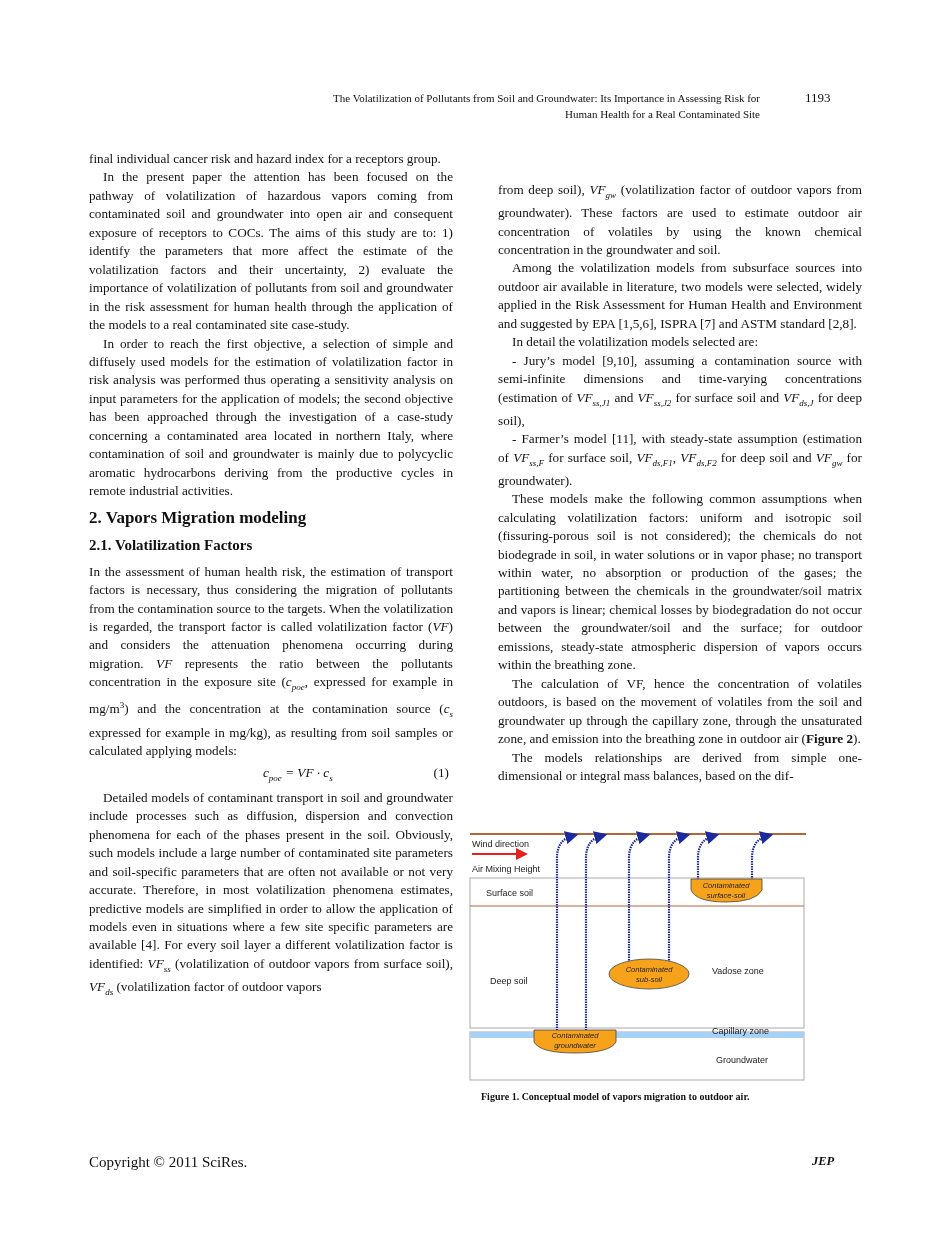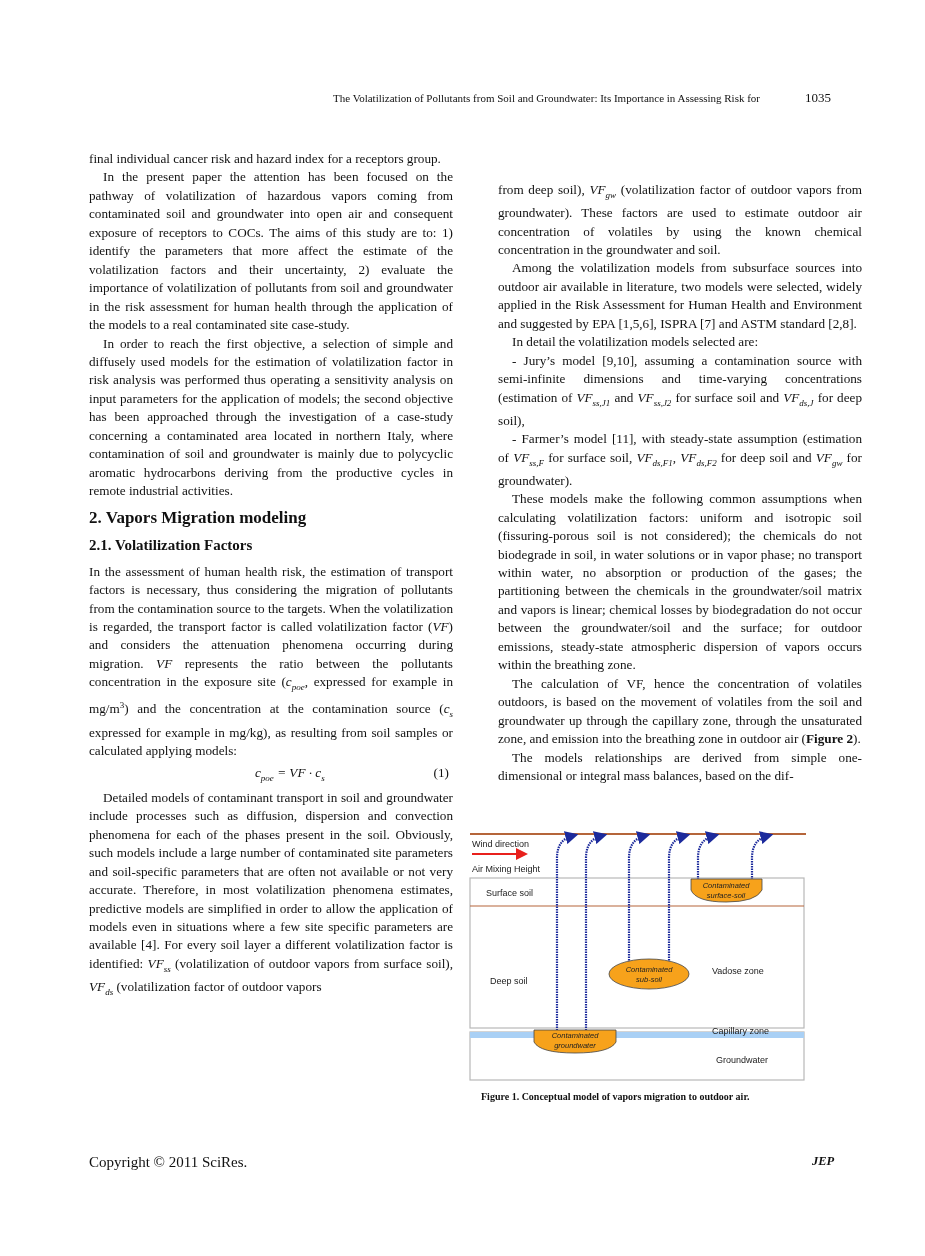--- a/index.html
+++ b/index.html
@@ -10,37 +10,38 @@
   .pgno { position: absolute; left: 805px; top: 90px; font-size: 13px; }
   .col { position: absolute; top: 150px; width: 364px; font-size: 13.2px; line-height: 18.45px;
          text-align: justify; }
   .col.left { left: 89px; }
   .col.right { left: 498px; margin-top: 31px; }
   .col p { margin: 0; }
   .ind { text-indent: 14px; }
   h2 { font-size: 17px; font-weight: bold; margin: 6px 0 6px 0; line-height: 22px; }
   h3 { font-size: 15px; font-weight: bold; margin: 2px 0 8px 0; line-height: 20px; }
   .eq { position: relative; height: 24px; line-height: 24px; font-style: italic; }
-  .eq .formula { position: absolute; left: 166px; }
+  .eq .formula { position: absolute; left: 174px; }
   .eq .num { position: absolute; right: 4px; font-style: normal; }
   sub { font-size: 9px; }
   .fig { position: absolute; left: 460px; top: 828px; width: 360px; height: 260px; }
   .fig svg { font-family: "Liberation Sans", sans-serif; }
   .cap { position: absolute; left: 481px; top: 1088px; width: 364px; font-size: 10px;
          font-weight: bold; line-height: 18px; }
   .foot-l { position: absolute; left: 89px; top: 1154px; font-size: 15px; }
   .foot-r { position: absolute; left: 812px; top: 1154px; font-size: 12.5px; font-weight: bold; font-style: italic; }
 </style>
 </head>
 <body>
 
 <div class="hdr">
   <div>The Volatilization of Pollutants from Soil and Groundwater: Its Importance in Assessing Risk for</div>
+  <div>Human Health for a Real Contaminated Site</div>
 </div>
-<div class="pgno">1035</div>
+<div class="pgno">1193</div>
 
 <div class="col left">
   <p>final individual cancer risk and hazard index for a receptors group.</p>
   <p class="ind">In the present paper the attention has been focused on the pathway of volatilization of hazardous vapors coming from contaminated soil and groundwater into open air and consequent exposure of receptors to COCs. The aims of this study are to: 1) identify the parameters that more affect the estimate of the volatilization factors and their uncertainty, 2) evaluate the importance of volatilization of pollutants from soil and groundwater in the risk assessment for human health through the application of the models to a real contaminated site case-study.</p>
   <p class="ind">In order to reach the first objective, a selection of simple and diffusely used models for the estimation of volatilization factor in risk analysis was performed thus operating a sensitivity analysis on input parameters for the application of models; the second objective has been approached through the investigation of a case-study concerning a contaminated area located in northern Italy, where contamination of soil and groundwater is mainly due to polycyclic aromatic hydrocarbons deriving from the productive cycles in remote industrial activities.</p>
   <h2>2. Vapors Migration modeling</h2>
   <h3>2.1. Volatilization Factors</h3>
   <p><span>In the assessment of human health risk, the estimation of transport factors is necessary, thus considering the migration of pollutants from the contamination source to the targets. When the volatilization is regarded, the transport factor is called volatilization factor (</span><i>VF</i><span>) and considers the attenuation phenomena occurring during migration. </span><i>VF</i><span> represents the ratio between the pollutants concentration in the exposure site (</span><i>c</i><sub><i>poe</i></sub><span>, expressed for example in mg/m</span><sup style="font-size:9px">3</sup><span>) and the concentration at the contamination source (</span><i>c</i><sub><i>s</i></sub><span> expressed for example in mg/kg), as resulting from soil samples or calculated applying models:</span></p>
   <div class="eq">
     <span class="formula"><span>c</span><sub>poe</sub><span> = VF · c</span><sub>s</sub></span>

